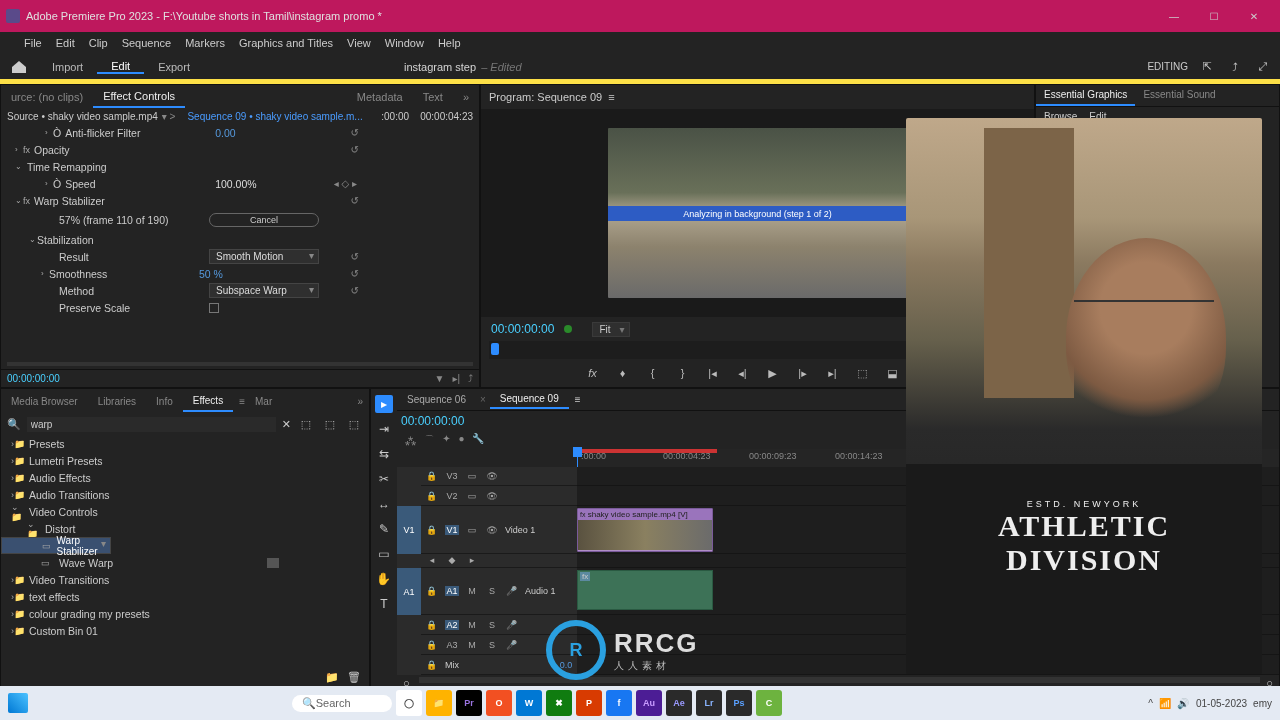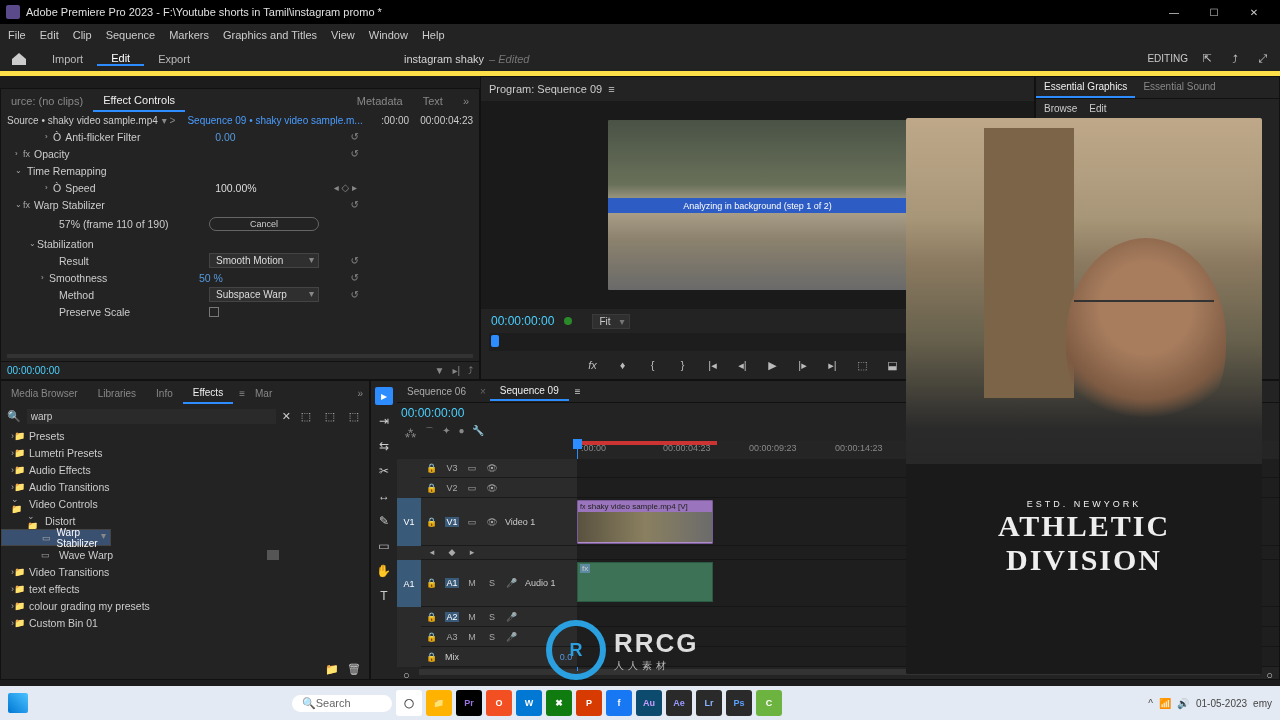--- a/index.html
+++ b/index.html
@@ -1,33 +1,33 @@
 <!DOCTYPE html>
 <html><head>
 <meta charset="utf-8">
 <style>
 * { margin: 0; padding: 0; box-sizing: border-box; font-family: 'Segoe UI', Tahoma, sans-serif; }
 body { background: #1c1c1c; color: #ccc; font-size: 11px; overflow: hidden; width: 1280px; height: 720px; position: relative; }
-.titlebar { background: #000000; height: 24px; display: flex; align-items: center; padding: 8px 6px; color: #e0e0e0; font-size: 11px; }
+.titlebar { background: #be185d; height: 24px; display: flex; align-items: center; padding: 16px 6px; color: #e0e0e0; font-size: 11px; }
 .titlebar .icon { width: 14px; height: 14px; background: #5a4a8a; border-radius: 2px; margin-right: 6px; }
 .titlebar .spacer { flex: 1; }
 .titlebar .wctrl { width: 40px; height: 22px; display: flex; align-items: center; justify-content: center; color: #ccc; font-size: 10px; }
-.menubar { background: #232323; height: 22px; display: flex; align-items: center; padding: 0 8px; gap: 14px; font-size: 11px; }
+.menubar { background: #232323; height: 22px; display: flex; align-items: center; padding: 0 24px; gap: 14px; font-size: 11px; }
 .topbar { background: #232323; height: 30px; display: flex; align-items: center; border-bottom: 5px solid #fde047; }
 .topbar .home-ico { width: 18px; height: 14px; margin: 0 10px; }
 .topbar .mode { padding: 0 14px; color: #bbb; }
 .topbar .mode.active { color: #fff; border-bottom: 2px solid #2d8cff; }
 .topbar .seq { margin-left: 200px; color: #d4d4d4; }
 .topbar .seq .edited { color: #777; font-style: italic; margin-left: 2px; }
 .topbar .right { margin-left: auto; display: flex; align-items: center; gap: 10px; padding-right: 8px; }
 .topbar .right .ws { font-size: 10px; color: #ccc; }
 .main { display: flex; height: 304px; }
 .panel { background: #232323; border: 1px solid #111; }
 
-.ec { width: 480px; display: flex; flex-direction: column; margin-top: 12px; }
+.ec { width: 480px; display: flex; flex-direction: column; }
 .tabs { display: flex; align-items: center; font-size: 11px; color: #888; height: 24px; background: #232323; }
 .tab { padding: 4px 10px; }
 .tab.active { color: #eee; border-bottom: 2px solid #2d8cff; }
 .ec-header { display: flex; align-items: center; font-size: 10px; padding: 2px 6px; background: #232323; }
 .ec-header .link { color: #4a9cff; margin-left: 8px; }
 .ec-header .tc { margin-left: auto; color: #ccc; }
 .ec-rows { flex: 1; overflow: hidden; }
 .ec-row { display: flex; align-items: center; height: 17px; padding-left: 14px; font-size: 10.5px; color: #ccc; position: relative; }
 .ec-row .chev { width: 8px; font-size: 8px; color: #aaa; }
 .ec-row .fx { color: #aaa; margin-right: 4px; font-size: 9px; }
@@ -153,21 +153,21 @@
 <div class="topbar">
   <span class="home-ico">
     <svg viewBox="0 0 18 14">
         <path d="M2 7 L9 1 L16 7 L16 13 L2 13 Z" fill="#ccc"></path>
       </svg>
   </span>
   <span class="mode">Import</span>
   <span class="mode active">Edit</span>
   <span class="mode">Export</span>
   <span class="seq">
-    <span>instagram shaky</span>
+    <span>instagram step</span>
     <span class="edited">– Edited</span>
   </span>
   <div class="right">
     <span class="ws">EDITING</span>
     <span class="ib">⇱</span>
     <span class="ib">⤴</span>
     <span class="ib">⤢</span>
   </div>
 </div>
 
@@ -562,21 +562,21 @@
   <div class="start"></div>
   <div class="search">🔍 <span>Search</span></div>
   <div class="app" style="background:#fff;color:#444">◯</div>
   <div class="app" style="background:#ffb300">📁</div>
   <div class="app" style="background:#000000;color:#9a74e0">Pr</div>
   <div class="app" style="background:#f25022">O</div>
   <div class="app" style="background:#0078d4">W</div>
   <div class="app" style="background:#107c10">✖</div>
   <div class="app" style="background:#d83b01">P</div>
   <div class="app" style="background:#1877f2">f</div>
-  <div class="app" style="background:#0c4a6e;color:#c99cff">Au</div>
+  <div class="app" style="background:#4c1d95;color:#c99cff">Au</div>
   <div class="app" style="background:#2a2a2a;color:#9a9aff">Ae</div>
   <div class="app" style="background:#2a2a2a;color:#8ab4ff">Lr</div>
   <div class="app" style="background:#2a2a2a;color:#5aa0ff">Ps</div>
   <div class="app" style="background:#6db33f">C</div>
   <div class="tray">
     <span>^</span>
     <span>📶</span>
     <span>🔊</span>
     <span>01-05-2023</span>
     <span>emy</span>

